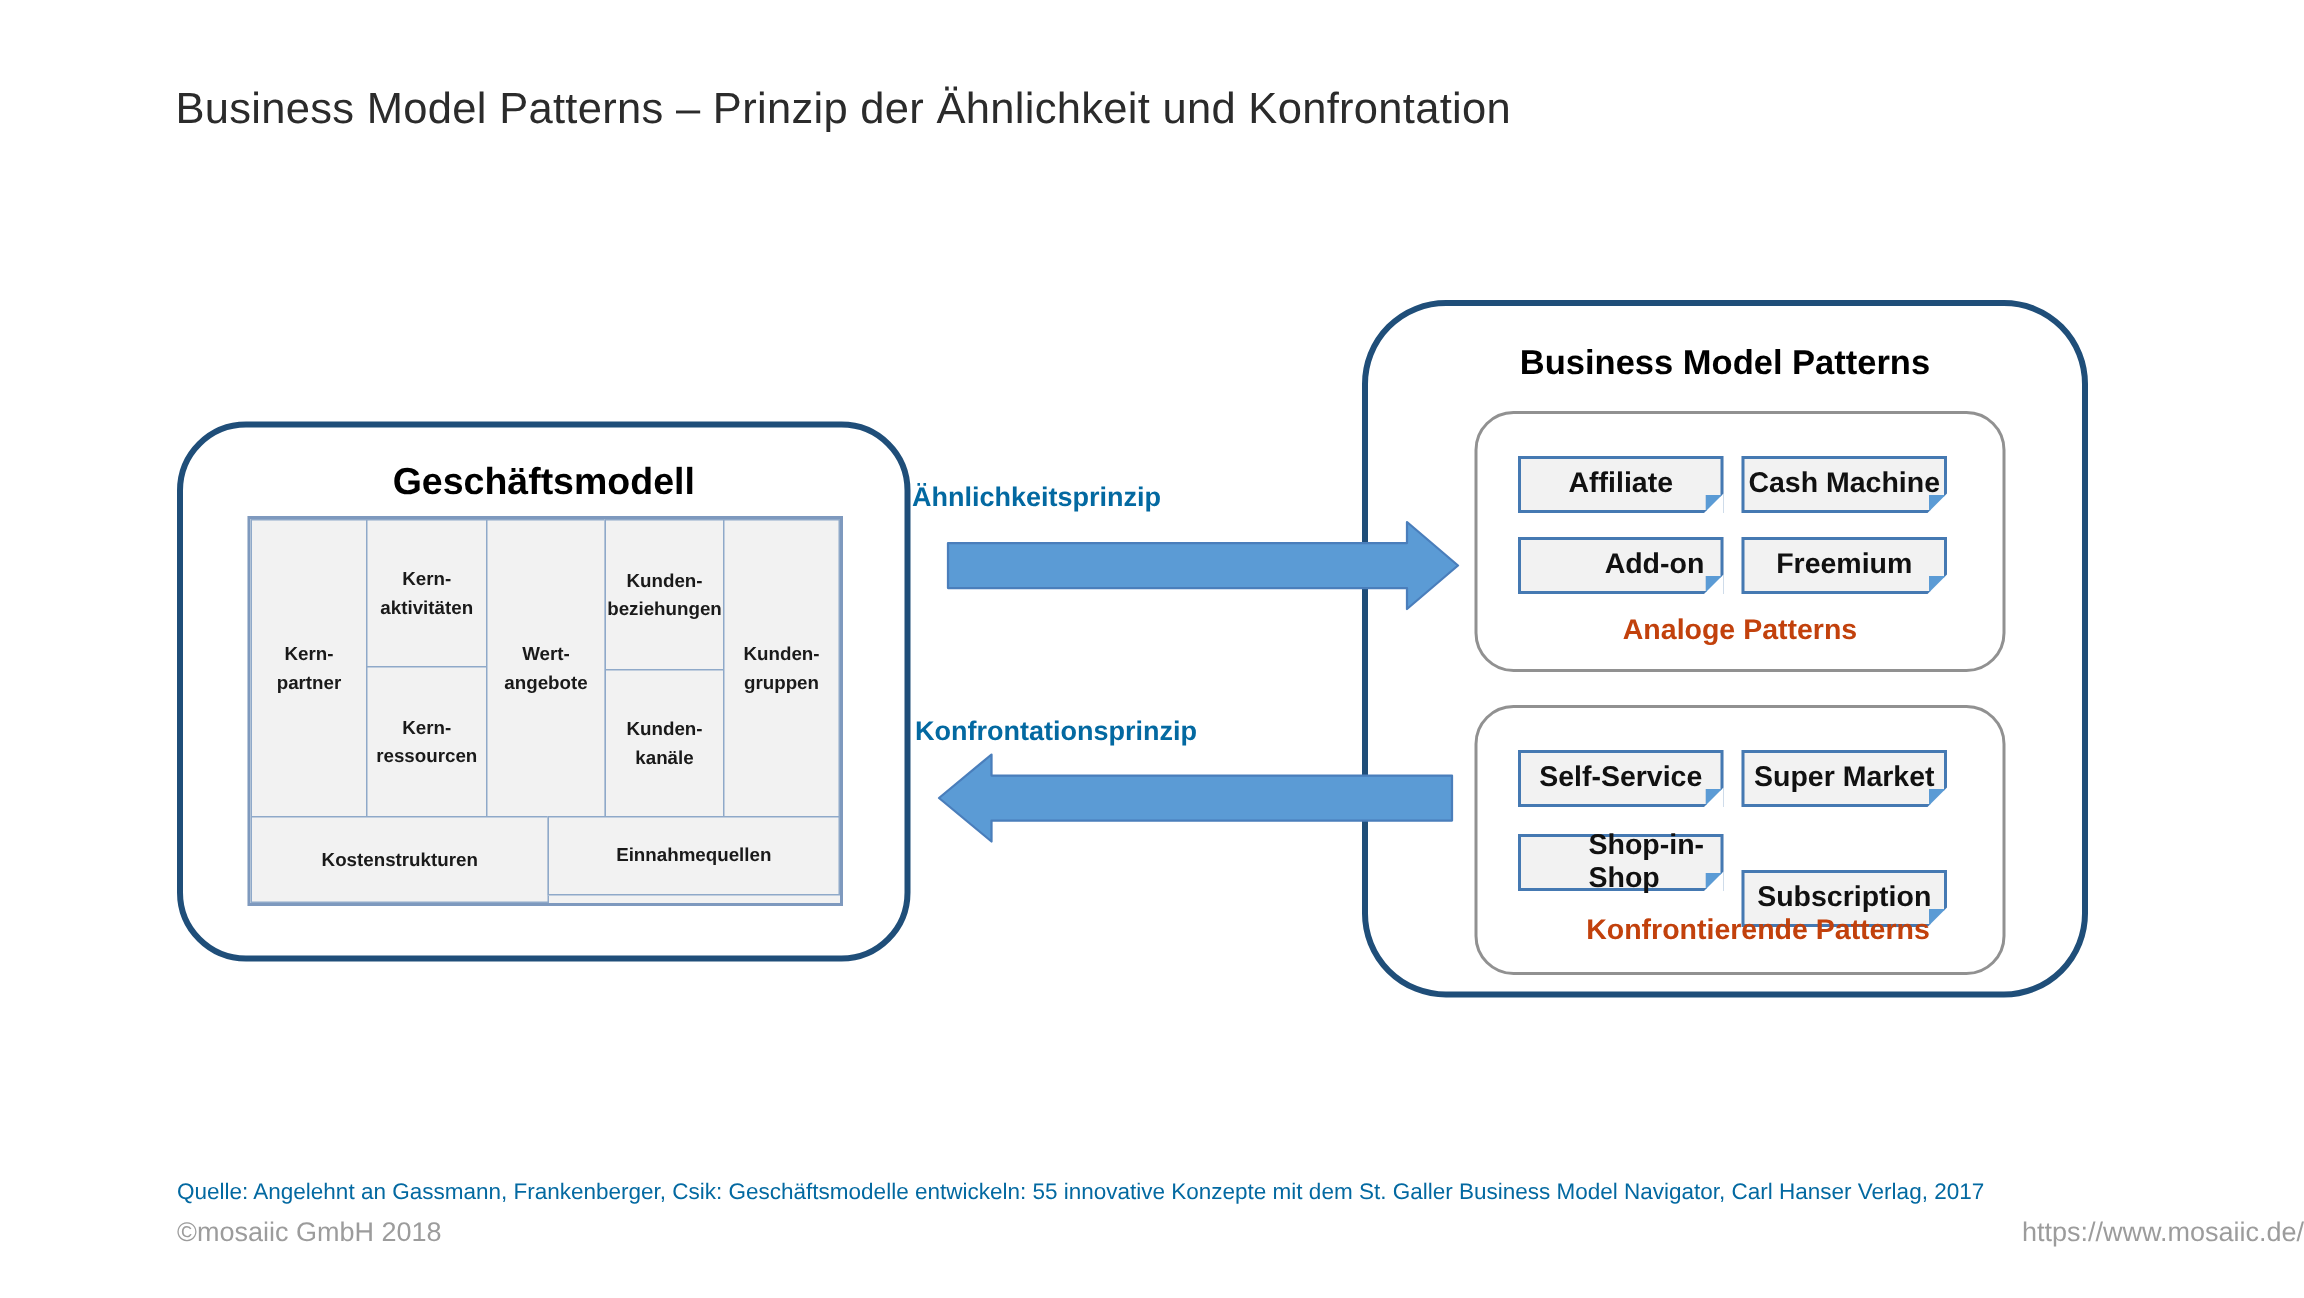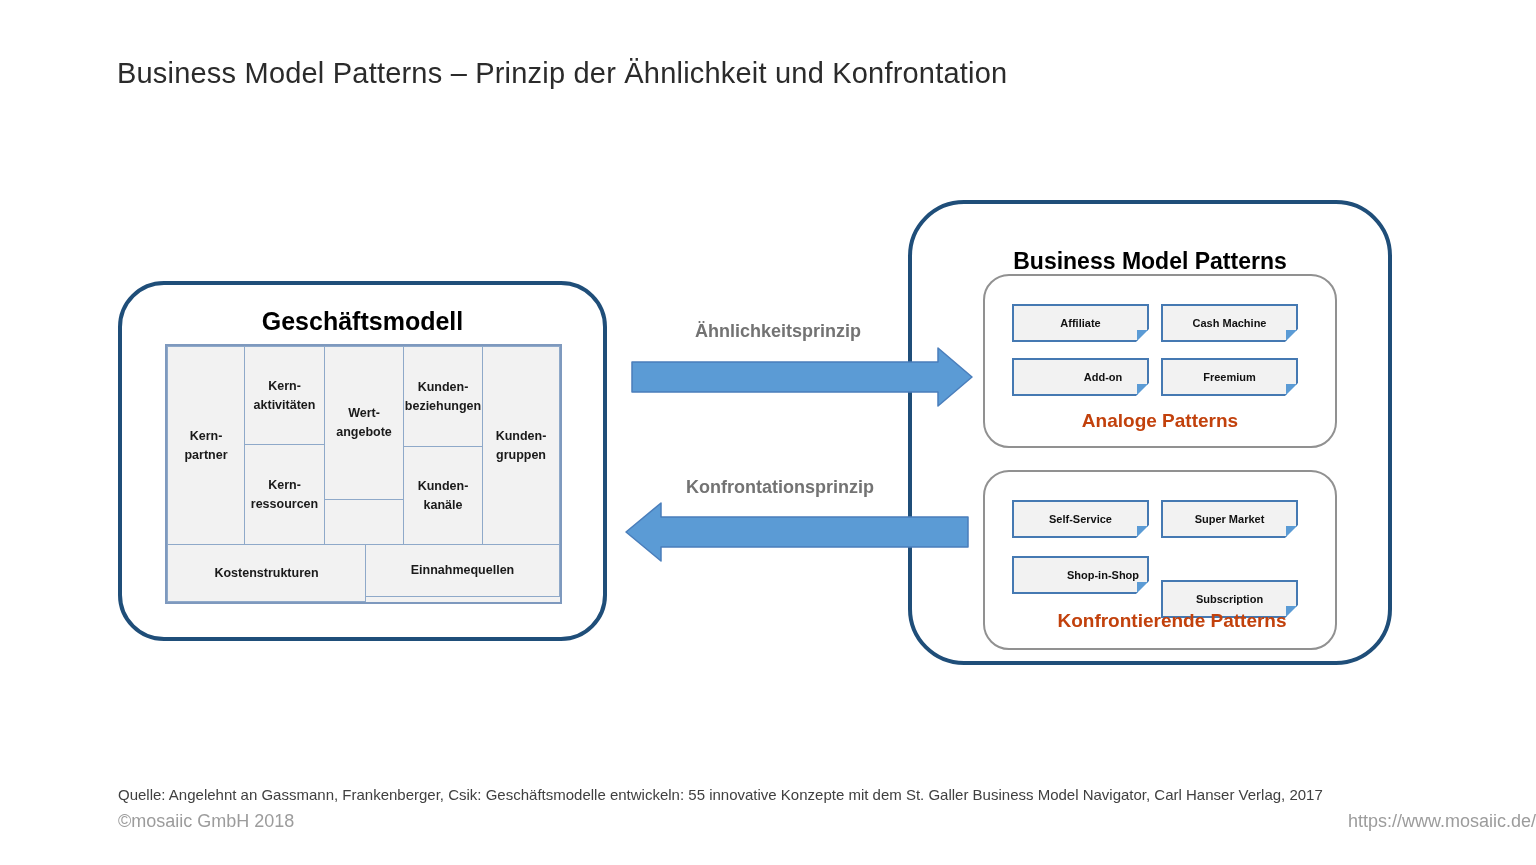--- a/index.html
+++ b/index.html
@@ -27,82 +27,82 @@
   }
   .bmc-cell{
     position:absolute;box-sizing:border-box;background:#F2F2F2;
     border:1px solid #8FA9C9;display:flex;align-items:center;justify-content:center;
     text-align:center;font-weight:700;font-size:12.5px;line-height:1.5;
     white-space:pre-line;color:#1a1a1a;
   }
   .c-kpartner{left:0;top:0;width:78px;height:199px;}
   .c-kakt{left:77px;top:0;width:81px;height:99px;}
   .c-kres{left:77px;top:98px;width:81px;height:101px;}
-  .c-wert{left:157px;top:0;width:80px;height:154px;}
+  .c-wert{left:157px;top:0;width:80px;height:199px;}
   .c-kbez{left:236px;top:0;width:80px;height:101px;}
   .c-kkan{left:236px;top:100px;width:80px;height:99px;}
   .c-kgru{left:315px;top:0;width:78px;height:199px;}
   .c-kost{left:0;top:198px;width:199px;height:58px;}
   .c-einn{left:198px;top:198px;width:195px;height:53px;}
 
   
   .arrows-svg{position:absolute;left:612px;top:340px;width:368px;height:230px;z-index:3;}
   .principle-label{
-    position:absolute;width:340px;text-align:center;font-weight:700;font-size:18px;color:#737373;z-index:4;
+    position:absolute;width:340px;font-weight:700;font-size:18px;color:#0369a1;z-index:4;
   }
   .sim-label{left:608px;top:321px;}
   .conf-label{left:610px;top:477px;}
 
   
   .bmp-box{
     position:absolute;left:908px;top:200px;width:484px;height:465px;
     border:4px solid #1F4E79;border-radius:56px;box-sizing:border-box;background:#fff;
   }
   .bmp-title{
     position:absolute;left:0;right:0;top:24px;text-align:center;
-    font-size:23px;font-weight:700;color:#000;margin-top:20px;
+    font-size:23px;font-weight:700;color:#000;
   }
   .pattern-group{
     position:absolute;left:71px;width:354px;box-sizing:border-box;
     border:2px solid #919191;border-radius:26px;background:#fff;
   }
   .group-analog{top:70px;height:174px;}
   .group-konfront{top:266px;height:180px;}
   .group-caption{
     position:absolute;left:0;right:0;text-align:center;font-weight:700;font-size:19px;color:#c2410c;
   }
   .cap-analog{top:134px;}
   .cap-konfront{top:138px;margin-left:24px;}
 
   .pbox{
     position:absolute;width:137px;height:38px;box-sizing:border-box;
     background:#F2F2F2;border:2px solid #4579B2;
     display:flex;align-items:center;justify-content:center;
-    font-weight:700;font-size:11px;color:#111;
+    font-weight:700;font-size:19px;color:#111;
   }
   
   .pbox::after{
     content:"";position:absolute;right:-2px;bottom:-2px;width:0;height:0;z-index:1;
     border-style:solid;border-width:0 0 13px 13px;
     border-color:transparent transparent #ffffff transparent;
   }
   .pbox::before{
     content:"";position:absolute;right:-1px;bottom:-1px;width:11px;height:11px;z-index:2;
     background:#5B9BD5;clip-path:polygon(0 100%, 100% 0, 0 0);
     box-shadow:-1px -1px 0 rgba(69,121,178,0.6);
   }
   .p-r1c1{left:27px;top:28px;}
   .p-r1c2{left:176px;top:28px;}
   .p-r2c1{left:27px;top:82px;padding-left:45px;}
   .p-r2c2{left:176px;top:82px;}
   .g2 .p-r2c1{top:84px;}
   .g2 .p-r2c2{top:84px;margin-top:24px;}
 
   
-  .src-line{position:absolute;left:118px;top:786px;font-size:15px;color:#404040;}
+  .src-line{position:absolute;left:118px;top:786px;font-size:15px;color:#0369a1;}
   .copyright{position:absolute;left:118px;top:811px;font-size:18px;color:#9c9c9c;}
   .site-url{position:absolute;left:0;top:811px;width:1536px;text-align:right;font-size:18px;color:#9c9c9c;}
 </style>
 </head>
 <body>
 
 <div class="slide">
 
   <div class="slide-title">Business Model Patterns – Prinzip der Ähnlichkeit und Konfrontation</div>
 

